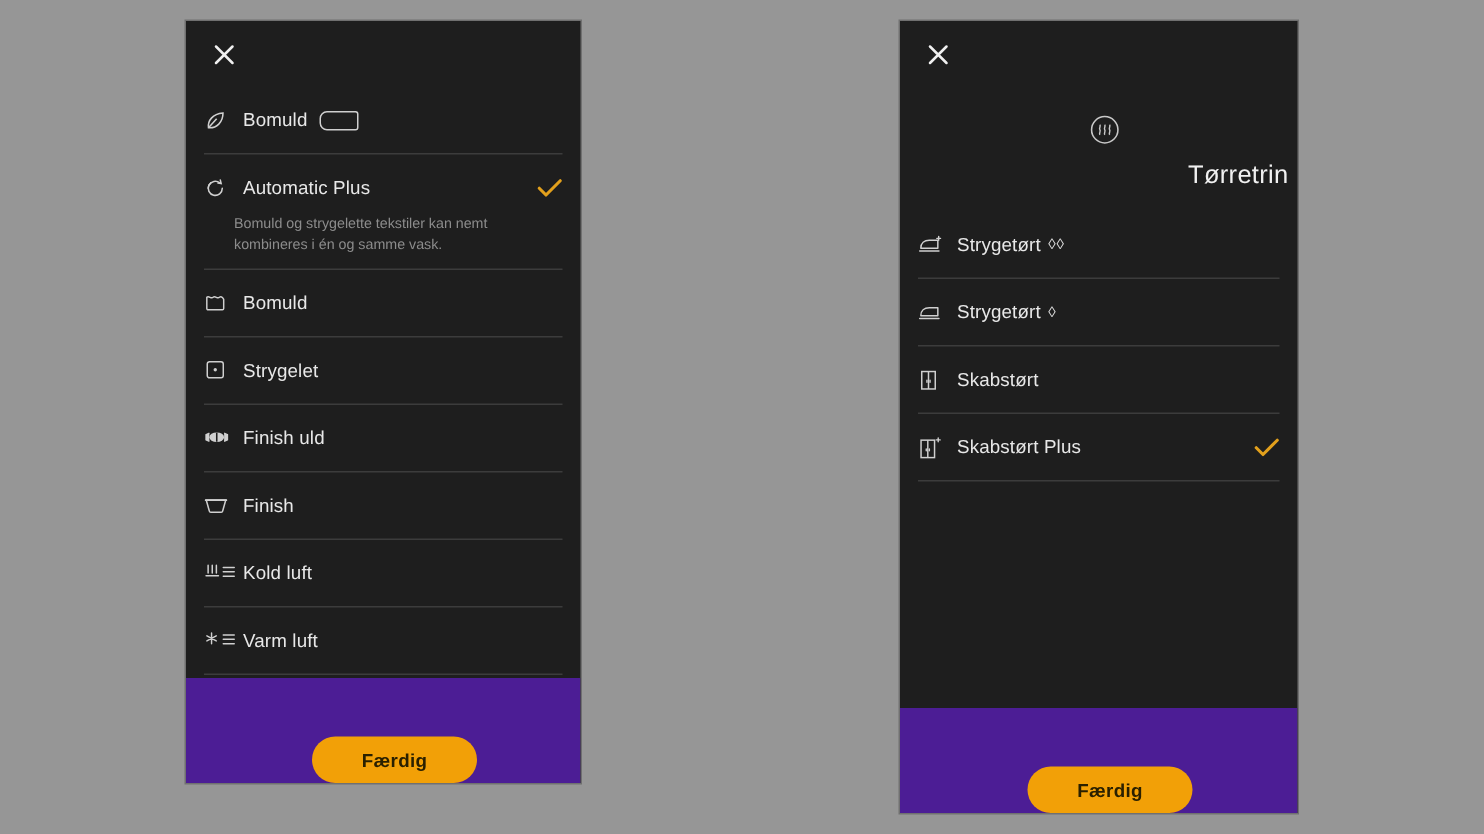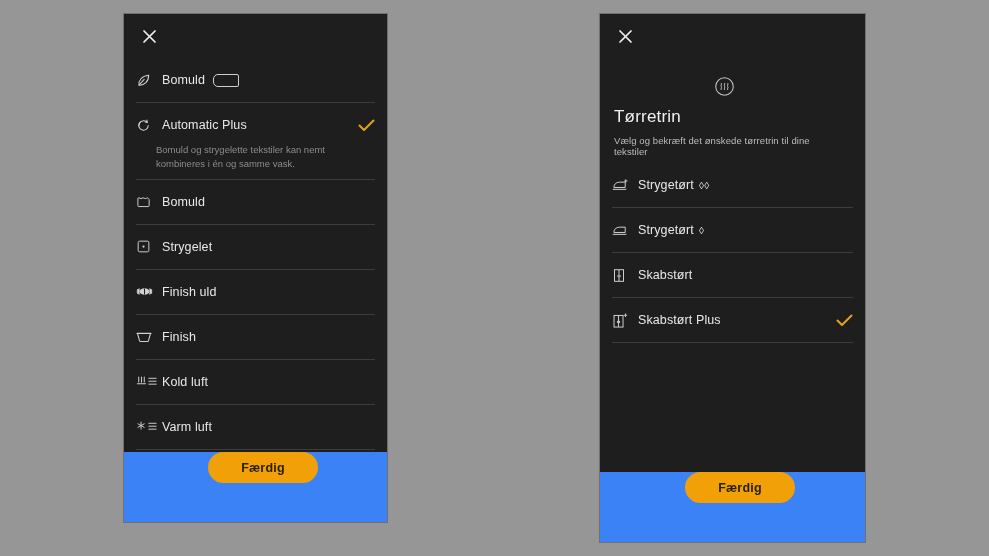--- a/index.html
+++ b/index.html
@@ -118,22 +118,22 @@
   .desc {
     color: #8c8c8c;
     font-size: 9.5px;
     line-height: 1.45;
     padding: 0 12px 8px 32px;
     margin-top: -4px;
   }
 
   
   .r-header {
-    text-align: left;
-    padding: 18px 30px 6px 14px;
+    text-align: right;
+    padding: 18px 6px 6px 14px;
   }
   .r-badge {
     display: flex;
     justify-content: center;
     margin-bottom: 10px;
     color: #cfcfcf;
   }
   .r-title {
     color: #f0f0f0;
     font-size: 17px;
@@ -145,23 +145,23 @@
     color: #bdbdbd;
     font-size: 9.5px;
     letter-spacing: 0.1px;
     margin: 0;
   }
 
   
   .footer {
     flex: 0 0 auto;
     height: 70px;
-    background: #3b82f6;
-    display: flex;
-    align-items: flex-start;
+    background: #4c1d95;
+    display: flex;
+    align-items: flex-end;
     justify-content: center;
     padding-left: 15px;
   }
   .done-btn {
     background: #f2a007;
     color: #2a2000;
     border: none;
     border-radius: 18px;
     width: 110px;
     height: 31px;
@@ -320,21 +320,20 @@
       <div class="r-header">
         <div class="r-badge">
           <svg width="21" height="21" viewBox="0 0 22 22">
             <circle cx="11" cy="11" r="9.2" fill="none" stroke="#c8c8c8" stroke-width="1.1"></circle>
             <path d="M7.6,7.4 C8.4,8.6 6.8,9.8 7.6,11 C8.4,12.2 6.8,13.4 7.6,14.6" fill="none" stroke="#c8c8c8" stroke-width="1"></path>
             <path d="M11,7.4 C11.8,8.6 10.2,9.8 11,11 C11.8,12.2 10.2,13.4 11,14.6" fill="none" stroke="#c8c8c8" stroke-width="1"></path>
             <path d="M14.4,7.4 C15.2,8.6 13.6,9.8 14.4,11 C15.2,12.2 13.6,13.4 14.4,14.6" fill="none" stroke="#c8c8c8" stroke-width="1"></path>
           </svg>
         </div>
         <h1 class="r-title">Tørretrin</h1>
-        <p class="r-sub">Vælg og bekræft det ønskede tørretrin til dine tekstiler</p>
       </div>
 
       <div class="row">
         <span class="row-icon">
           <svg width="17" height="14" viewBox="0 0 18 14">
             <path d="M2,9.6 C2,6.2 4.4,4 8,4 L14,4 L14,9.6 Z" fill="none" stroke="#d0d0d0" stroke-width="1.05" stroke-linejoin="round"></path>
             <path d="M1.2,11.6 L14.8,11.6" stroke="#d0d0d0" stroke-width="1.05" stroke-linecap="round"></path>
             <path d="M14.6,1.4 L14.6,4 M13.3,2.7 L15.9,2.7" stroke="#d0d0d0" stroke-width="1" stroke-linecap="round"></path>
           </svg>
         </span>

